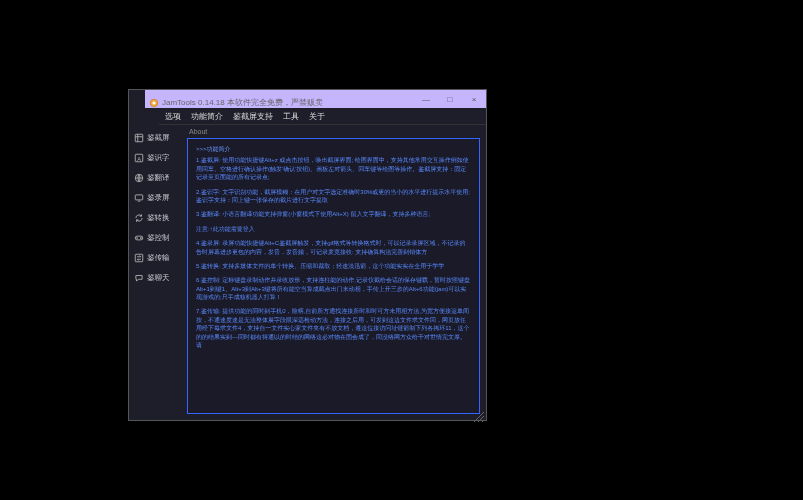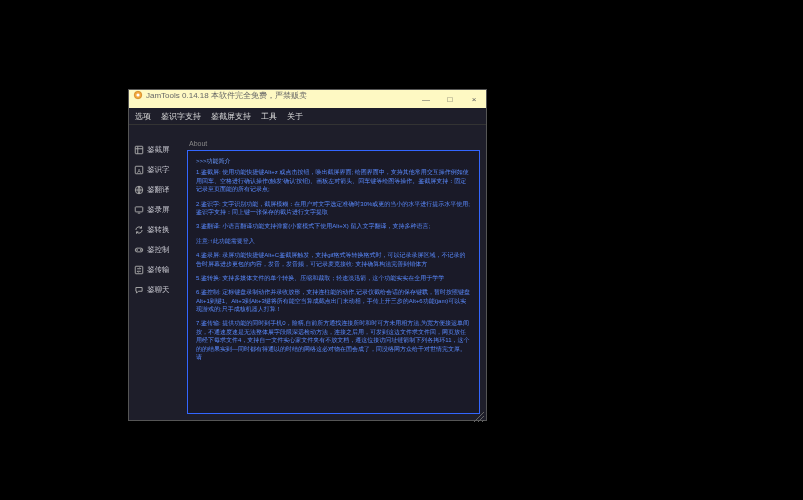--- a/index.html
+++ b/index.html
@@ -18,27 +18,28 @@
     width: 357px;
     height: 330px;
     background: #1e1e2a;
     border: 1px solid #555;
     box-shadow: 0 2px 8px rgba(0,0,0,0.6);
     display: flex;
     flex-direction: column;
   }
   .titlebar {
     height: 18px;
-    background: #fef9c3;
-    display: flex;
-    align-items: flex-start;
+    background: #c4b5fd;
+    display: flex;
+    align-items: flex-end;
     font-size: 8px;
     color: #666;
     padding: 0 4px;
     position: relative;
+    margin-left: 16px;
   }
   .title-icon {
     width: 10px;
     height: 10px;
     margin-right: 3px;
     display: inline-flex;
     align-items: center;
     justify-content: center;
   }
   .title-text {
@@ -66,27 +67,27 @@
   .menubar {
     height: 16px;
     background: #1e1e2a;
     display: flex;
     align-items: center;
     padding: 0 6px;
     gap: 10px;
     font-size: 8px;
     color: #ddd;
     border-bottom: 1px solid #333;
+    margin-left: 30px;
   }
   .menu-item { cursor: pointer; }
   .body {
     flex: 1;
     display: flex;
     min-height: 0;
-    margin-top: 12px;
   }
   .sidebar {
     width: 56px;
     background: #1e1e2a;
     display: flex;
     flex-direction: column;
     padding-top: 4px;
     gap: 2px;
   }
   .side-item {
@@ -163,21 +164,21 @@
     <span class="title-text">JamTools 0.14.18 本软件完全免费，严禁贩卖</span>
     <div class="win-controls">
       <div class="win-btn">—</div>
       <div class="win-btn">□</div>
       <div class="win-btn close">×</div>
     </div>
   </div>
 
   <div class="menubar">
     <span class="menu-item">选项</span>
-    <span class="menu-item">鉴识字支持</span>
+    <span class="menu-item">功能简介</span>
     <span class="menu-item">鉴截屏支持</span>
     <span class="menu-item">工具</span>
     <span class="menu-item">关于</span>
   </div>
 
   <div class="body">
     <div class="sidebar">
       <div class="side-item">
         <span class="side-icon">
           <svg viewBox="0 0 16 16" stroke="#aaa" fill="none" stroke-width="1.5">

